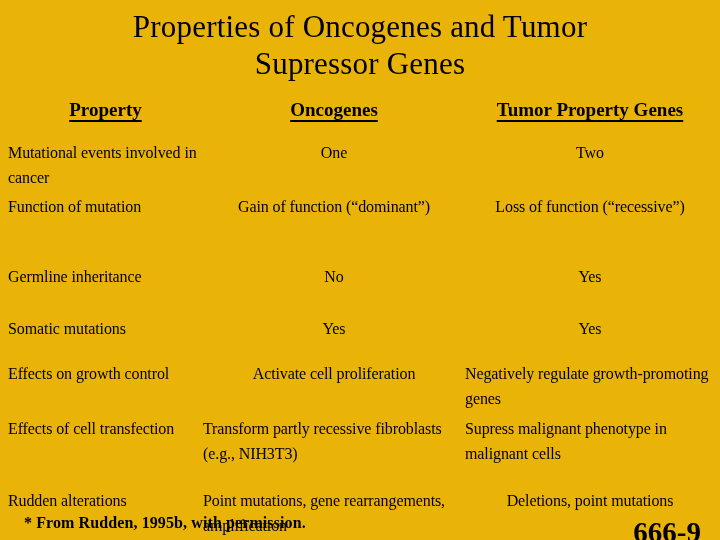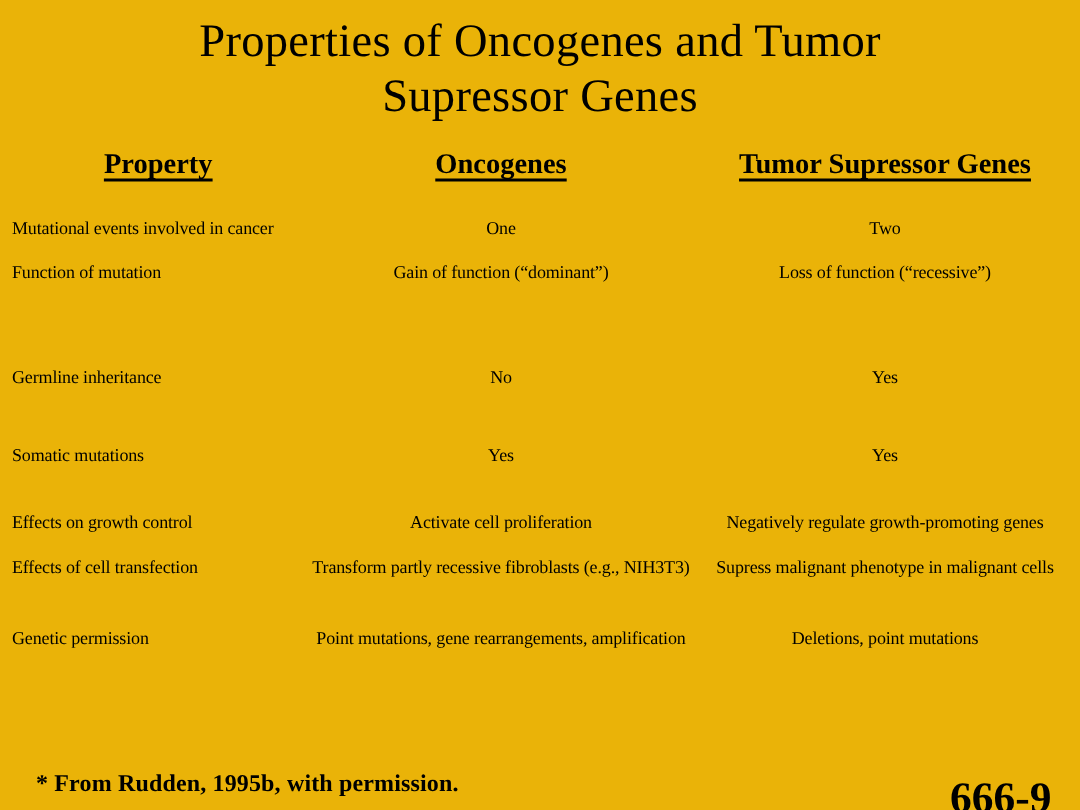--- a/index.html
+++ b/index.html
@@ -41,21 +41,21 @@
     font-size: 19px;
     line-height: 25px;
     text-align: center;
   }
   .th > span {
     text-decoration: underline;
     text-decoration-thickness: 2px;
     text-underline-offset: 4px;
   }
   .cell {
-    font-size: 12px;
+    font-size: 16px;
     line-height: 25px;
     letter-spacing: -0.1px;
   }
   .cell.c1 { text-align: left; }
   .cell.c2, .cell.c3 { text-align: center; }
   .cell.c2 > span, .cell.c3 > span {
     display: inline-block;
     text-align: left;
   }
   .row.r1 { margin-top: 18px; }
@@ -89,21 +89,21 @@
   <div class="title">
     <div>Properties of Oncogenes and Tumor</div>
     <div>Supressor Genes</div>
   </div>
 
   <div class="table">
 
     <div class="thead">
       <div class="th c1"><span>Property</span></div>
       <div class="th c2"><span>Oncogenes</span></div>
-      <div class="th c3"><span>Tumor Supressor Genes</span></div>
+      <div class="th c3"><span>Tumor Property Genes</span></div>
     </div>
 
     <div class="row r1">
       <div class="cell c1">Mutational events involved in cancer</div>
       <div class="cell c2"><span>One</span></div>
       <div class="cell c3"><span>Two</span></div>
     </div>
 
     <div class="row r2">
       <div class="cell c1">Function of mutation</div>
@@ -129,21 +129,21 @@
       <div class="cell c3"><span>Negatively regulate growth-promoting genes</span></div>
     </div>
 
     <div class="row r6">
       <div class="cell c1">Effects of cell transfection</div>
       <div class="cell c2"><span>Transform partly recessive fibroblasts (e.g., NIH3T3)</span></div>
       <div class="cell c3"><span>Supress malignant phenotype in malignant cells</span></div>
     </div>
 
     <div class="row r7">
-      <div class="cell c1">Genetic permission</div>
+      <div class="cell c1">Rudden alterations</div>
       <div class="cell c2"><span>Point mutations, gene rearrangements, amplification</span></div>
       <div class="cell c3"><span>Deletions, point mutations</span></div>
     </div>
 
   </div>
 
   <div class="footnote">* From Rudden, 1995b, with permission.</div>
   <div class="slide-number">666-9</div>
 
 </div>

